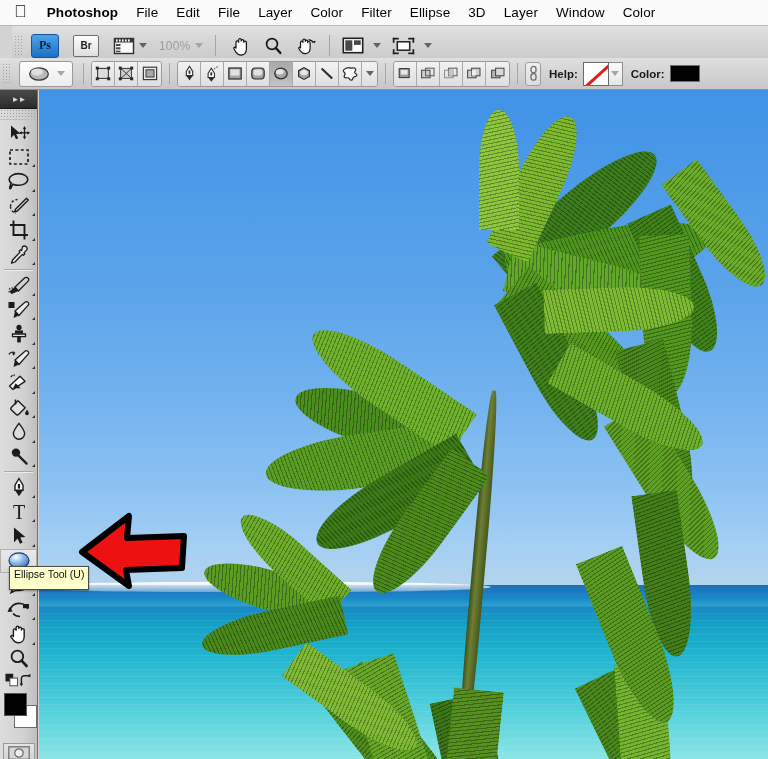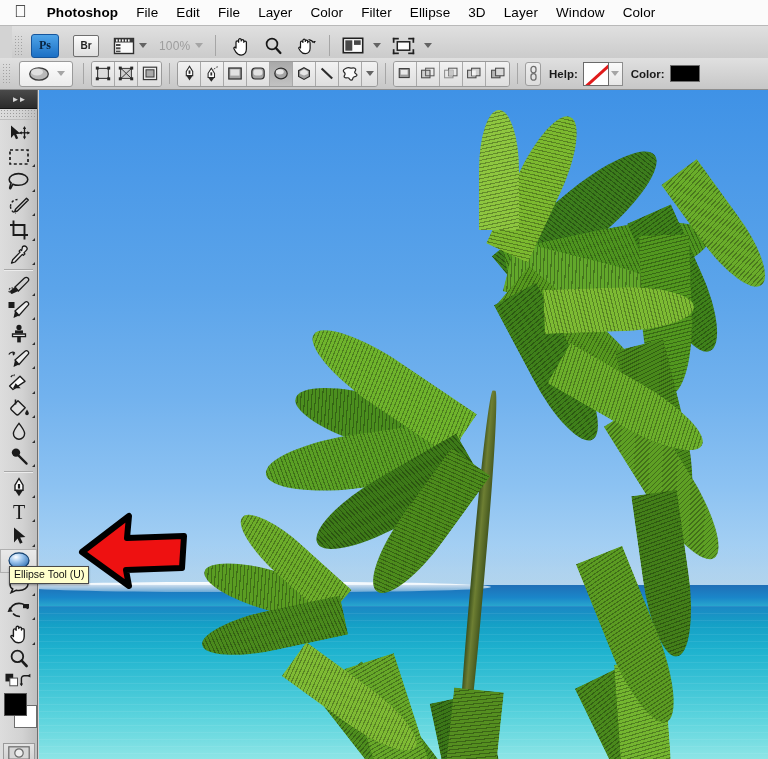--- a/index.html
+++ b/index.html
@@ -348,21 +348,21 @@
     background: linear-gradient(to right,#3a4f1d,#6e7f33 40%,#44571f);
     border-radius: 40%;
   }
 
   
   #tooltip {
     position: absolute;
     left: 9px; top: 566px;
     background: #ffffcc;
     border: 1px solid #4a4a4a;
-    padding: 1px 4px 2px 4px;
+    padding: 1px 4px 8px 4px;
     font-size: 10.5px;
     color: #111;
     white-space: nowrap;
     z-index: 40;
     box-shadow: 0 1px 2px rgba(0,0,0,.35);
     line-height: 13px;
   }
 
   
   #arrow {

